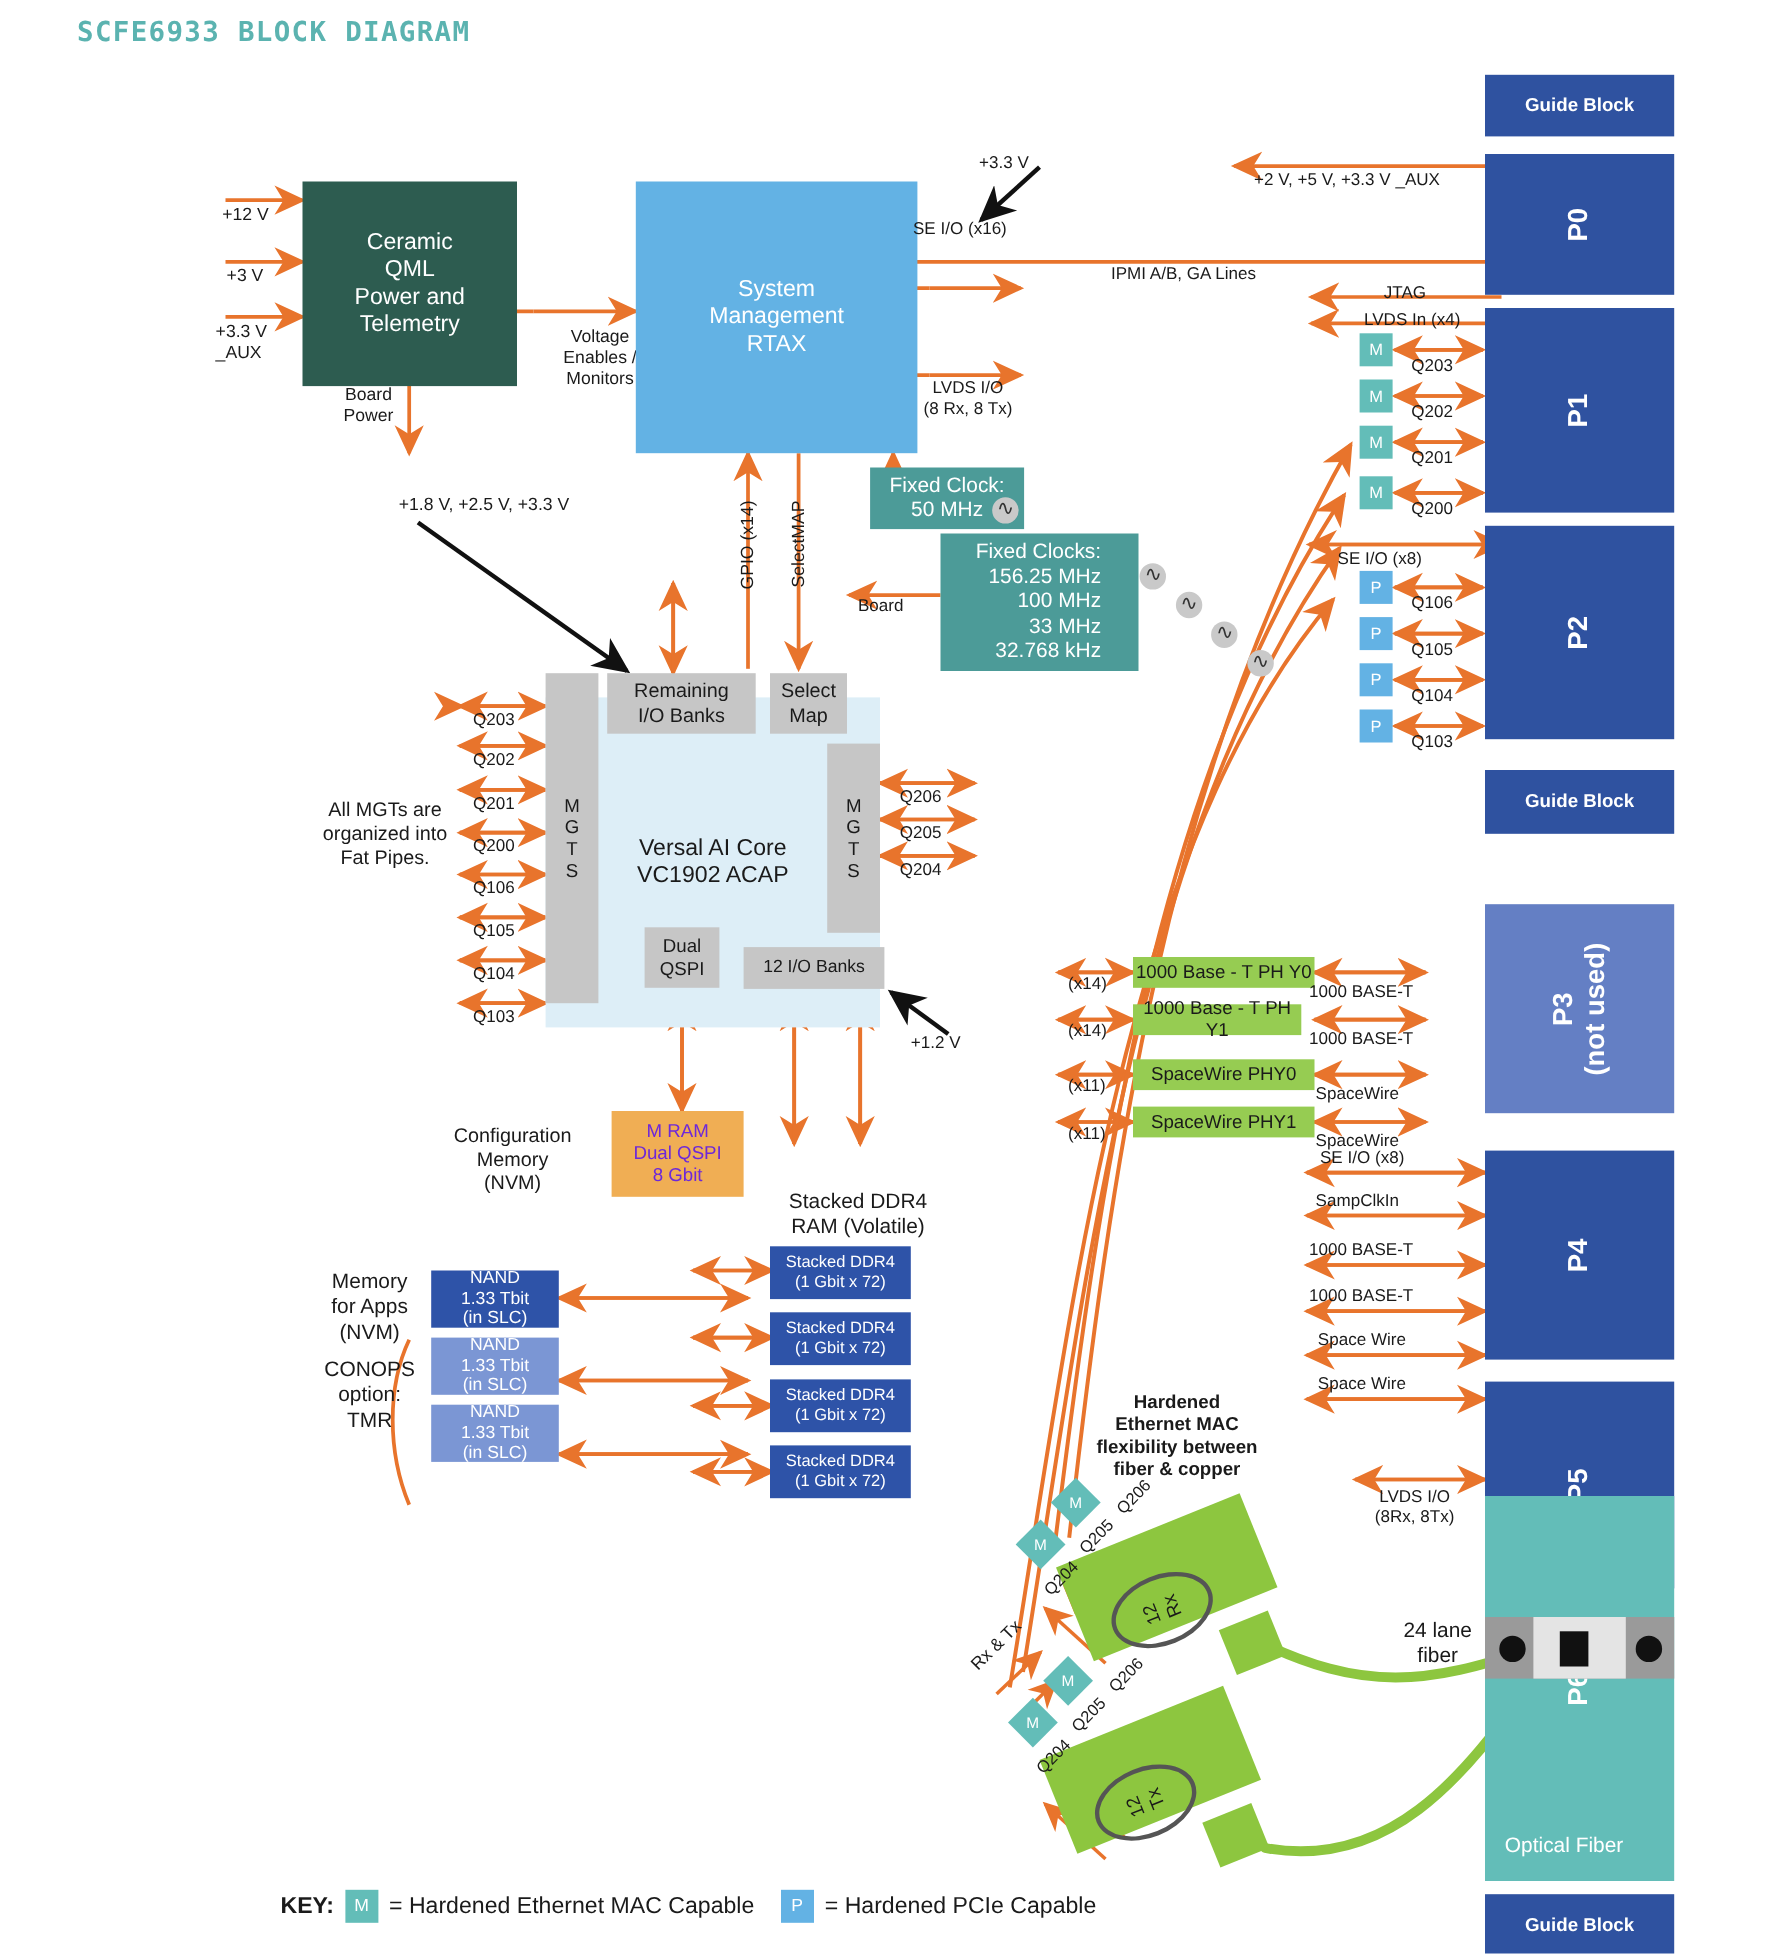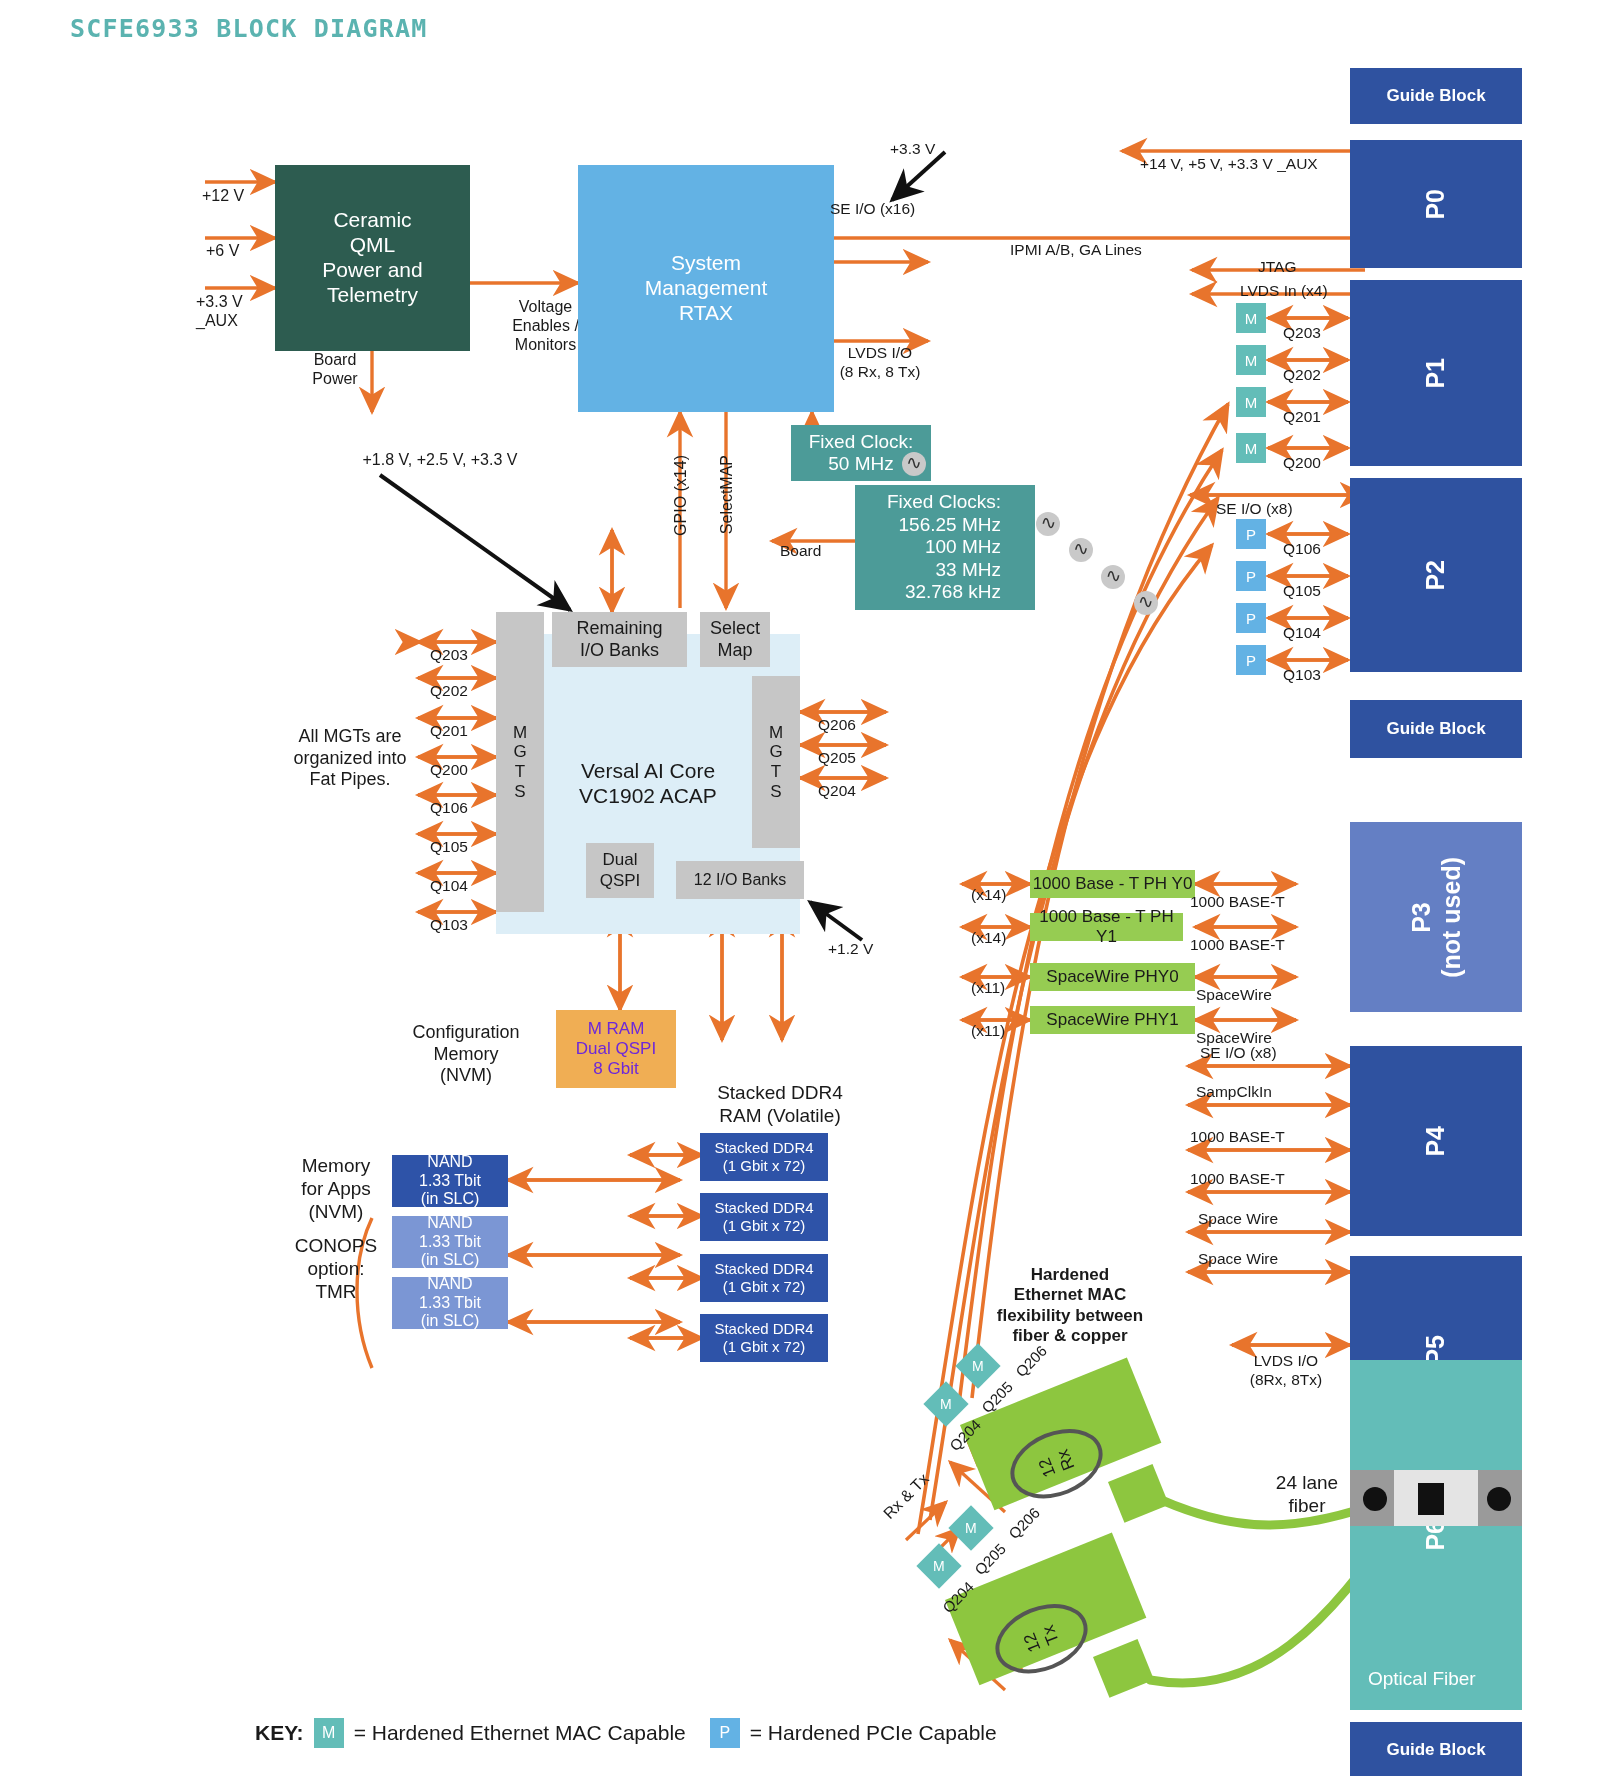--- a/index.html
+++ b/index.html
@@ -231,21 +231,21 @@
   </g>
 </svg>
 
 
 <div class="box darkgreen" data-name="ceramic-power-block" style="left: 275px; top: 165px; width: 195px; height: 186px; font-size: 21px; white-space: pre-line;">Ceramic
 QML
 Power and
 Telemetry</div>
 
 <div class="lbl" data-name="power-input-12v" style="left:202px;top:186px;font-size:16px;">+12 V</div>
-<div class="lbl" data-name="power-input-5v" style="left:206px;top:241px;font-size:16px;">+6 V</div>
+<div class="lbl" data-name="power-input-5v" style="left:206px;top:241px;font-size:16px;">+3 V</div>
 <div class="lbl" data-name="power-input-3v3aux" style="left: 196px; top: 292px; font-size: 16px; text-align: left; white-space: pre-line;">+3.3 V
 _AUX</div>
 
 <div class="lbl" data-name="voltage-enables-label" style="left: 488px; top: 297px; width: 115px; font-size: 16px; white-space: pre-line;">Voltage
 Enables /
 Monitors</div>
 <div class="lbl" data-name="board-power-label" style="left: 296px; top: 350px; width: 78px; font-size: 16px; white-space: pre-line;">Board
 Power</div>
 <div class="lbl" data-name="power-rails-label" style="left:340px;top:450px;width:200px;font-size:16px;">+1.8 V, +2.5 V, +3.3 V</div>
 
@@ -412,21 +412,21 @@
 
 <div class="abs" data-name="fiber-connector-body" style="left:1350px;top:1470px;width:172px;height:56px;background:#9a9a9a;"></div>
 <div class="abs" data-name="fiber-connector-center" style="left:1394px;top:1470px;width:84px;height:56px;background:#e4e4e4;"></div>
 <div class="abs" data-name="fiber-port-icon" style="left:1418px;top:1483px;width:26px;height:32px;background:#111;"></div>
 <div class="abs" data-name="fiber-screw-left-icon" style="left:1363px;top:1487px;width:24px;height:24px;border-radius:50%;background:#111;"></div>
 <div class="abs" data-name="fiber-screw-right-icon" style="left:1487px;top:1487px;width:24px;height:24px;border-radius:50%;background:#111;"></div>
 <div class="lbl" data-name="lane-fiber-label" style="left: 1262px; top: 1472px; width: 90px; font-size: 19px; white-space: pre-line;">24 lane
 fiber</div>
 
 
-<div class="sig" data-name="p0-power-label" style="left:1140px;top:155px;">+14 V, +5 V, +3.3 V _AUX</div>
+<div class="sig" data-name="p0-power-label" style="left:1140px;top:155px;">+2 V, +5 V, +3.3 V _AUX</div>
 <div class="sig" data-name="p1-jtag-label" style="left:1258px;top:258px;">JTAG</div>
 <div class="sig" data-name="p1-lvds-in-label" style="left:1240px;top:282px;">LVDS In (x4)</div>
 
 <div class="mchip" data-name="mac-chip-q203" style="left:1236px;top:303px;width:30px;height:30px;">M</div>
 <div class="sig" data-name="p1-quad-0" style="left:1283px;top:324px;">Q203</div>
 <div class="mchip" data-name="mac-chip-q202" style="left:1236px;top:345px;width:30px;height:30px;">M</div>
 <div class="sig" data-name="p1-quad-1" style="left:1283px;top:366px;">Q202</div>
 <div class="mchip" data-name="mac-chip-q201" style="left:1236px;top:387px;width:30px;height:30px;">M</div>
 <div class="sig" data-name="p1-quad-2" style="left:1283px;top:408px;">Q201</div>
 <div class="mchip" data-name="mac-chip-q200" style="left:1236px;top:433px;width:30px;height:30px;">M</div>

